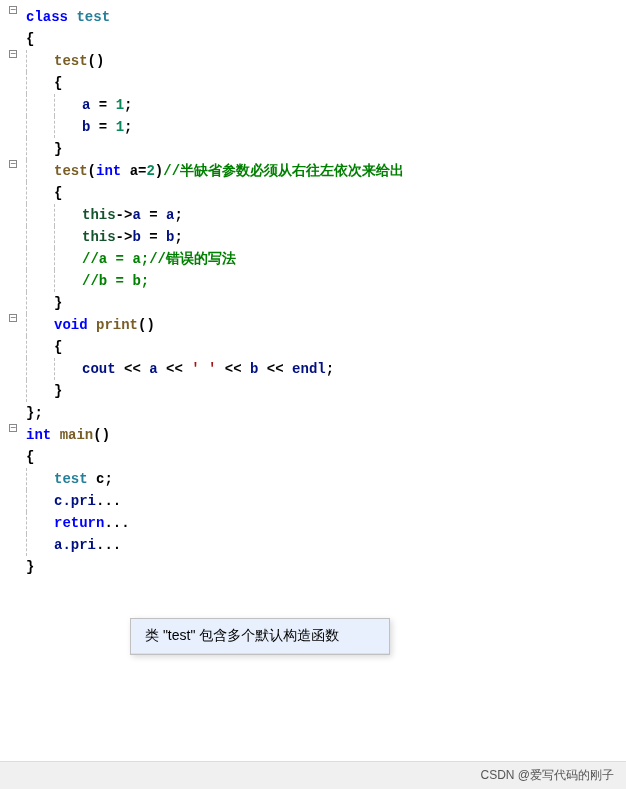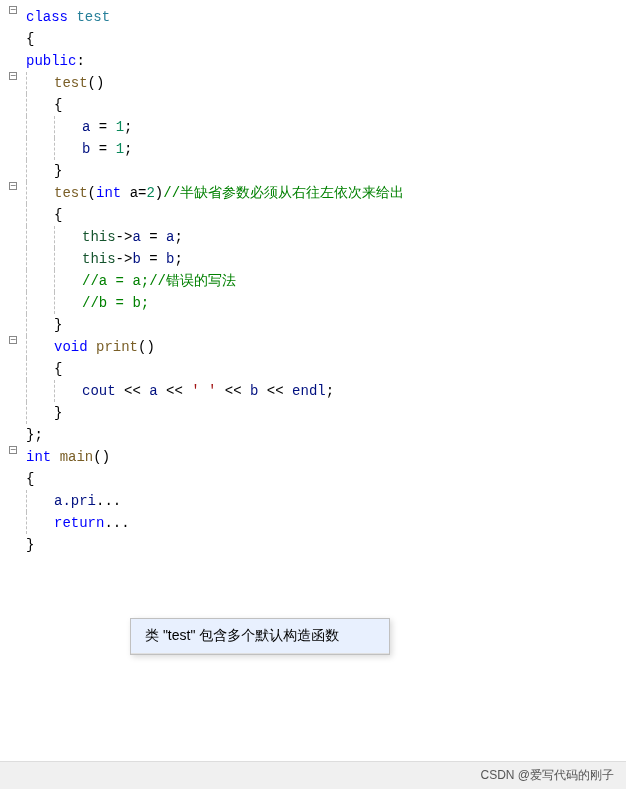--- a/index.html
+++ b/index.html
@@ -38,20 +38,21 @@
     .gutter-box {
       width: 8px;
       height: 8px;
       border: 1px solid #888;
       display: inline-block;
       cursor: pointer;
     }
     .code-content {
       flex: 1;
       padding-left: 4px;
+      font-weight: bold;
     }
 
     
     .kw { color: #0000ff; }        
     .fn { color: #795e26; }         
     .id { color: #001080; }         
     .num { color: #09885a; }        
     .str { color: #a31515; }        
     .cmt { color: #008000; }        
     .plain { color: #000000; }
@@ -107,42 +108,43 @@
       border-top: 1px solid #e0e0e0;
     }
   </style>
 </head>
 <body>
 
 <div class="code-area">
 
 <div class="line"><div class="gutter"><span class="gutter-box" style="font-size: 10px; line-height: 8px; text-align: center; color: rgb(102, 102, 102);">−</span></div><span class="code-content"><span class="kw">class </span><span class="cls-name">test</span></span></div>
     <div class="line"><div class="gutter"></div><span class="code-content"><span class="plain">{</span></span></div>
-    <div class="line"><div class="gutter"></div><span class="code-content"><span class="kw">public</span><span class="plain">:</span></span></div>
     <div class="line"><div class="gutter"><span class="gutter-box" style="font-size: 10px; line-height: 8px; text-align: center; color: rgb(102, 102, 102);">−</span></div><span class="code-content"><span style="display: inline-block; width: 28px;"><span style="display:inline-block;width:28px;border-left:1px dashed #c0c0c0;height:22px;vertical-align:top;"></span></span><span class="fn">test</span><span class="plain">()</span></span></div>
     <div class="line"><div class="gutter"></div><span class="code-content"><span style="display: inline-block; width: 28px;"><span style="display:inline-block;width:28px;border-left:1px dashed #c0c0c0;height:22px;vertical-align:top;"></span></span><span class="plain">{</span></span></div>
     <div class="line"><div class="gutter"></div><span class="code-content"><span style="display: inline-block; width: 56px;"><span style="display:inline-block;width:28px;border-left:1px dashed #c0c0c0;height:22px;vertical-align:top;"></span><span style="display:inline-block;width:28px;border-left:1px dashed #c0c0c0;height:22px;vertical-align:top;"></span></span><span class="id">a</span><span class="plain"> = </span><span class="num">1</span><span class="plain">;</span></span></div>
     <div class="line"><div class="gutter"></div><span class="code-content"><span style="display: inline-block; width: 56px;"><span style="display:inline-block;width:28px;border-left:1px dashed #c0c0c0;height:22px;vertical-align:top;"></span><span style="display:inline-block;width:28px;border-left:1px dashed #c0c0c0;height:22px;vertical-align:top;"></span></span><span class="id">b</span><span class="plain"> = </span><span class="num">1</span><span class="plain">;</span></span></div>
     <div class="line"><div class="gutter"></div><span class="code-content"><span style="display: inline-block; width: 28px;"><span style="display:inline-block;width:28px;border-left:1px dashed #c0c0c0;height:22px;vertical-align:top;"></span></span><span class="plain">}</span></span></div>
     <div class="line"><div class="gutter"><span class="gutter-box" style="font-size: 10px; line-height: 8px; text-align: center; color: rgb(102, 102, 102);">−</span></div><span class="code-content"><span style="display: inline-block; width: 28px;"><span style="display:inline-block;width:28px;border-left:1px dashed #c0c0c0;height:22px;vertical-align:top;"></span></span><span class="fn">test</span><span class="plain">(</span><span class="kw">int</span><span class="plain"> a=</span><span class="num">2</span><span class="plain">)</span><span class="cmt">//半缺省参数必须从右往左依次来给出</span></span></div>
     <div class="line"><div class="gutter"></div><span class="code-content"><span style="display: inline-block; width: 28px;"><span style="display:inline-block;width:28px;border-left:1px dashed #c0c0c0;height:22px;vertical-align:top;"></span></span><span class="plain">{</span></span></div>
     <div class="line"><div class="gutter"></div><span class="code-content"><span style="display: inline-block; width: 56px;"><span style="display:inline-block;width:28px;border-left:1px dashed #c0c0c0;height:22px;vertical-align:top;"></span><span style="display:inline-block;width:28px;border-left:1px dashed #c0c0c0;height:22px;vertical-align:top;"></span></span><span class="this-kw">this</span><span class="arrow">-&gt;</span><span class="id">a</span><span class="plain"> = </span><span class="id">a</span><span class="plain">;</span></span></div>
     <div class="line"><div class="gutter"></div><span class="code-content"><span style="display: inline-block; width: 56px;"><span style="display:inline-block;width:28px;border-left:1px dashed #c0c0c0;height:22px;vertical-align:top;"></span><span style="display:inline-block;width:28px;border-left:1px dashed #c0c0c0;height:22px;vertical-align:top;"></span></span><span class="this-kw">this</span><span class="arrow">-&gt;</span><span class="id">b</span><span class="plain"> = </span><span class="id">b</span><span class="plain">;</span></span></div>
     <div class="line"><div class="gutter"></div><span class="code-content"><span style="display: inline-block; width: 56px;"><span style="display:inline-block;width:28px;border-left:1px dashed #c0c0c0;height:22px;vertical-align:top;"></span><span style="display:inline-block;width:28px;border-left:1px dashed #c0c0c0;height:22px;vertical-align:top;"></span></span><span class="cmt">//a = a;//错误的写法</span></span></div>
     <div class="line"><div class="gutter"></div><span class="code-content"><span style="display: inline-block; width: 56px;"><span style="display:inline-block;width:28px;border-left:1px dashed #c0c0c0;height:22px;vertical-align:top;"></span><span style="display:inline-block;width:28px;border-left:1px dashed #c0c0c0;height:22px;vertical-align:top;"></span></span><span class="cmt">//b = b;</span></span></div>
     <div class="line"><div class="gutter"></div><span class="code-content"><span style="display: inline-block; width: 28px;"><span style="display:inline-block;width:28px;border-left:1px dashed #c0c0c0;height:22px;vertical-align:top;"></span></span><span class="plain">}</span></span></div>
     <div class="line"><div class="gutter"><span class="gutter-box" style="font-size: 10px; line-height: 8px; text-align: center; color: rgb(102, 102, 102);">−</span></div><span class="code-content"><span style="display: inline-block; width: 28px;"><span style="display:inline-block;width:28px;border-left:1px dashed #c0c0c0;height:22px;vertical-align:top;"></span></span><span class="kw">void</span><span class="plain"> </span><span class="fn">print</span><span class="plain">()</span></span></div>
     <div class="line"><div class="gutter"></div><span class="code-content"><span style="display: inline-block; width: 28px;"><span style="display:inline-block;width:28px;border-left:1px dashed #c0c0c0;height:22px;vertical-align:top;"></span></span><span class="plain">{</span></span></div>
     <div class="line"><div class="gutter"></div><span class="code-content"><span style="display: inline-block; width: 56px;"><span style="display:inline-block;width:28px;border-left:1px dashed #c0c0c0;height:22px;vertical-align:top;"></span><span style="display:inline-block;width:28px;border-left:1px dashed #c0c0c0;height:22px;vertical-align:top;"></span></span><span class="id">cout</span><span class="plain"> &lt;&lt; </span><span class="id">a</span><span class="plain"> &lt;&lt; </span><span class="str">' '</span><span class="plain"> &lt;&lt; </span><span class="id">b</span><span class="plain"> &lt;&lt; </span><span class="id">endl</span><span class="plain">;</span></span></div>
     <div class="line"><div class="gutter"></div><span class="code-content"><span style="display: inline-block; width: 28px;"><span style="display:inline-block;width:28px;border-left:1px dashed #c0c0c0;height:22px;vertical-align:top;"></span></span><span class="plain">}</span></span></div>
     <div class="line"><div class="gutter"></div><span class="code-content"><span class="plain">};</span></span></div>
     <div class="line"><div class="gutter"><span class="gutter-box" style="font-size: 10px; line-height: 8px; text-align: center; color: rgb(102, 102, 102);">−</span></div><span class="code-content"><span class="kw">int</span><span class="plain"> </span><span class="fn">main</span><span class="plain">()</span></span></div>
     <div class="line"><div class="gutter"></div><span class="code-content"><span class="plain">{</span></span></div>
+    <div class="line"><div class="gutter"></div><span class="code-content"><span style="display: inline-block; width: 28px;"><span style="display:inline-block;width:28px;border-left:1px dashed #c0c0c0;height:22px;vertical-align:top;"></span></span><span class="cls-name">test</span><span class="plain"> c;</span></span></div>
+    <div class="line"><div class="gutter"></div><span class="code-content"><span style="display: inline-block; width: 28px;"><span style="display:inline-block;width:28px;border-left:1px dashed #c0c0c0;height:22px;vertical-align:top;"></span></span><span class="id">c.pri</span><span class="plain">...</span></span></div>
+    <div class="line"><div class="gutter"></div><span class="code-content"><span style="display: inline-block; width: 28px;"><span style="display:inline-block;width:28px;border-left:1px dashed #c0c0c0;height:22px;vertical-align:top;"></span></span><span class="kw">return</span><span class="plain">...</span></span></div>
     <div class="line"><div class="gutter"></div><span class="code-content"><span style="display: inline-block; width: 28px;"><span style="display:inline-block;width:28px;border-left:1px dashed #c0c0c0;height:22px;vertical-align:top;"></span></span><span class="id">a.pri</span><span class="plain">...</span></span></div>
-    <div class="line"><div class="gutter"></div><span class="code-content"><span style="display: inline-block; width: 28px;"><span style="display:inline-block;width:28px;border-left:1px dashed #c0c0c0;height:22px;vertical-align:top;"></span></span><span class="kw">return</span><span class="plain">...</span></span></div>
     <div class="line"><div class="gutter"></div><span class="code-content"><span class="plain">}</span></span></div>
   </div>
 
 <div class="tooltip-popup">
   <div class="tooltip-row">类 "test" 包含多个默认构造函数</div>
   <hr class="separator">
 </div>
 
 <div class="bottom-bar">
   <span>CSDN @爱写代码的刚子</span>

